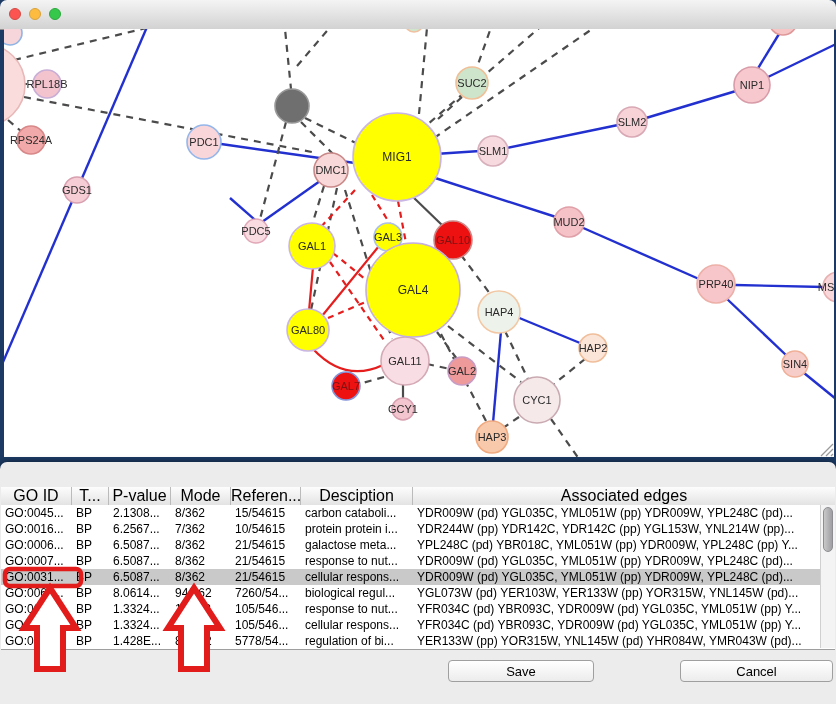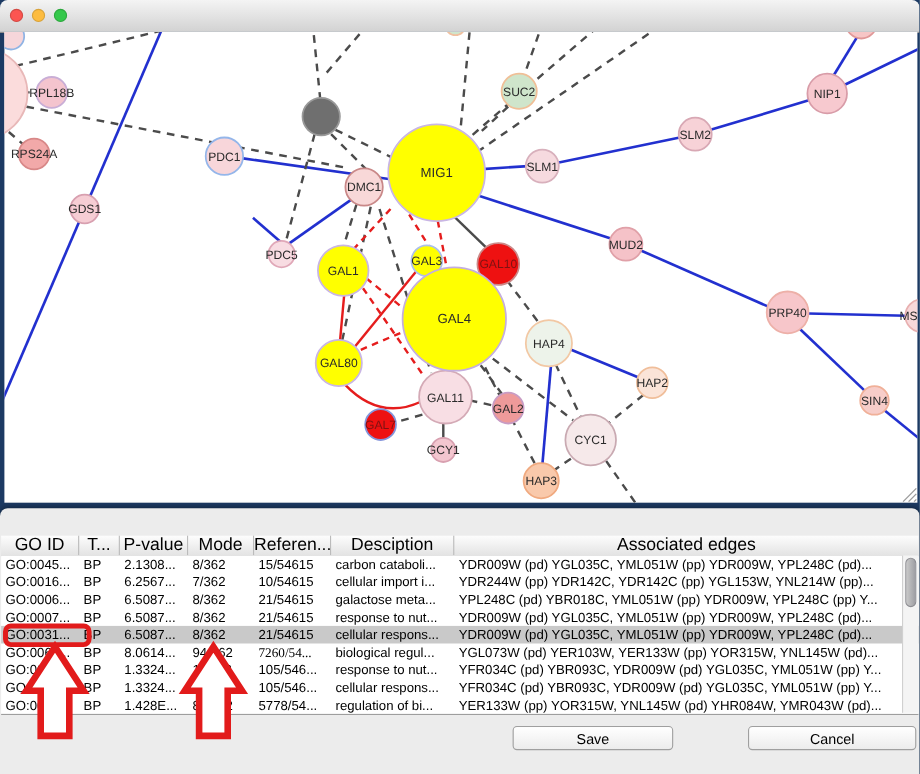--- a/index.html
+++ b/index.html
@@ -42,21 +42,21 @@
   .tcell{height:16px;line-height:16px;font-size:12px;color:#000;
     padding-left:4px;box-sizing:border-box;overflow:hidden;white-space:nowrap;flex:none;}
   .tcell:last-child{flex:1;padding-right:16px;}
   .scrollbar{position:absolute;right:1px;top:43px;width:15px;height:143px;
     background:#f4f4f4;border-left:1px solid #d0d0d0;box-sizing:border-box;}
   .thumb{position:absolute;left:2px;right:2px;top:2px;height:45px;border-radius:6px;
     background:linear-gradient(90deg,#c9c9c9,#9f9fa4);border:1px solid #8d8d92;box-sizing:border-box;}
   .btn{position:absolute;top:198px;height:22px;font-family:"Liberation Sans",sans-serif;
     font-size:13px;color:#000;background:linear-gradient(#ffffff,#ececec);
     border:1px solid #9f9f9f;border-radius:4px;}
-  .btn.save{left:466px;width:146px;}
+  .btn.save{left:448px;width:146px;}
   .btn.cancel{left:680px;width:153px;}
   
   .overlay{position:absolute;left:0;top:0;width:836px;height:704px;pointer-events:none;z-index:50;}
 </style>
 </head>
 <body>
 
 <div class="desktop">
 
   <div class="win-top">
@@ -218,21 +218,21 @@
           <div class="tcell" style="width: 70px;">15/54615</div>
           <div class="tcell" style="width: 112px;">carbon cataboli...</div>
           <div class="tcell">YDR009W (pd) YGL035C, YML051W (pp) YDR009W, YPL248C (pd)...</div>
         </div>
         <div class="trow">
           <div class="tcell" style="width: 71px;">GO:0016...</div>
           <div class="tcell" style="width: 37px;">BP</div>
           <div class="tcell" style="width: 62px;">6.2567...</div>
           <div class="tcell" style="width: 60px;">7/362</div>
           <div class="tcell" style="width: 70px;">10/54615</div>
-          <div class="tcell" style="width: 112px;">cellular import i...</div>
+          <div class="tcell" style="width: 112px;">protein protein i...</div>
           <div class="tcell">YDR244W (pp) YDR142C, YDR142C (pp) YGL153W, YNL214W (pp)...</div>
         </div>
         <div class="trow">
           <div class="tcell" style="width: 71px;">GO:0006...</div>
           <div class="tcell" style="width: 37px;">BP</div>
           <div class="tcell" style="width: 62px;">6.5087...</div>
           <div class="tcell" style="width: 60px;">8/362</div>
           <div class="tcell" style="width: 70px;">21/54615</div>
           <div class="tcell" style="width: 112px;">galactose meta...</div>
           <div class="tcell">YPL248C (pd) YBR018C, YML051W (pp) YDR009W, YPL248C (pp) Y...</div>
@@ -253,21 +253,21 @@
           <div class="tcell" style="width: 60px;">8/362</div>
           <div class="tcell" style="width: 70px;">21/54615</div>
           <div class="tcell" style="width: 112px;">cellular respons...</div>
           <div class="tcell">YDR009W (pd) YGL035C, YML051W (pp) YDR009W, YPL248C (pd)...</div>
         </div>
         <div class="trow">
           <div class="tcell" style="width: 71px;">GO:0065...</div>
           <div class="tcell" style="width: 37px;">BP</div>
           <div class="tcell" style="width: 62px;">8.0614...</div>
           <div class="tcell" style="width: 60px;">94/362</div>
-          <div class="tcell" style="width: 70px; font-family: Liberation Serif, serif;">7260/54...</div>
+          <div class="tcell" style="width: 70px;">7260/54...</div>
           <div class="tcell" style="width: 112px;">biological regul...</div>
           <div class="tcell">YGL073W (pd) YER103W, YER133W (pp) YOR315W, YNL145W (pd)...</div>
         </div>
         <div class="trow">
           <div class="tcell" style="width: 71px;">GO:0031...</div>
           <div class="tcell" style="width: 37px;">BP</div>
           <div class="tcell" style="width: 62px;">1.3324...</div>
           <div class="tcell" style="width: 60px;">11/362</div>
           <div class="tcell" style="width: 70px;">105/546...</div>
           <div class="tcell" style="width: 112px;">response to nut...</div>

